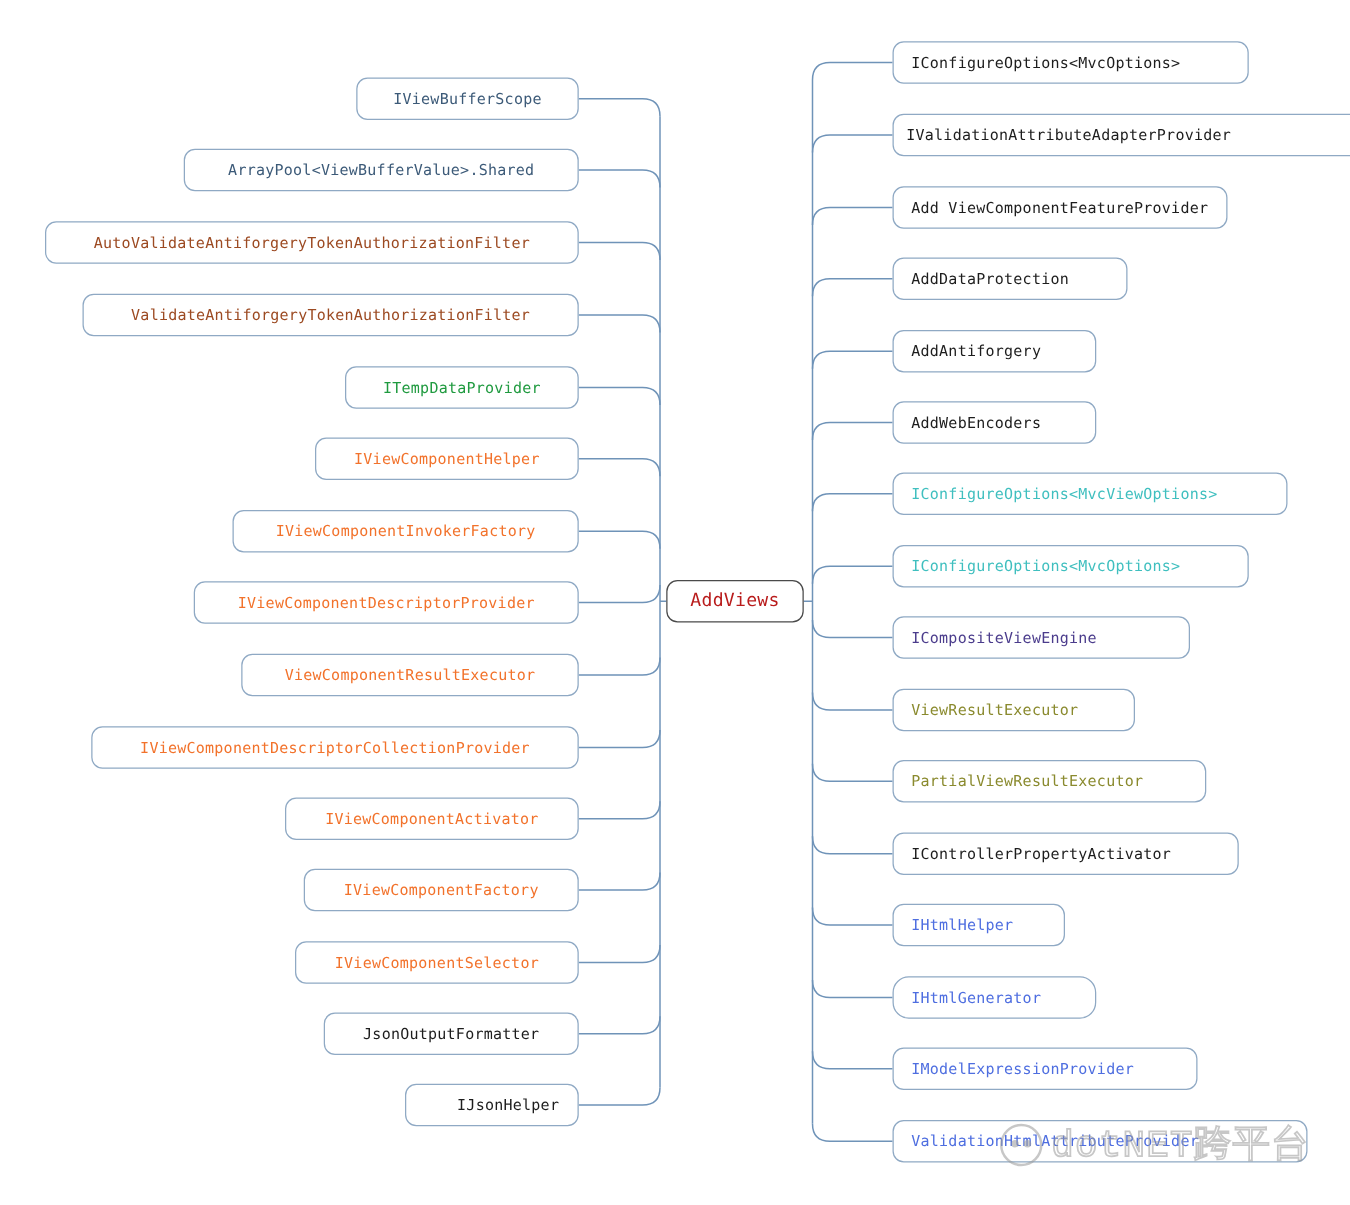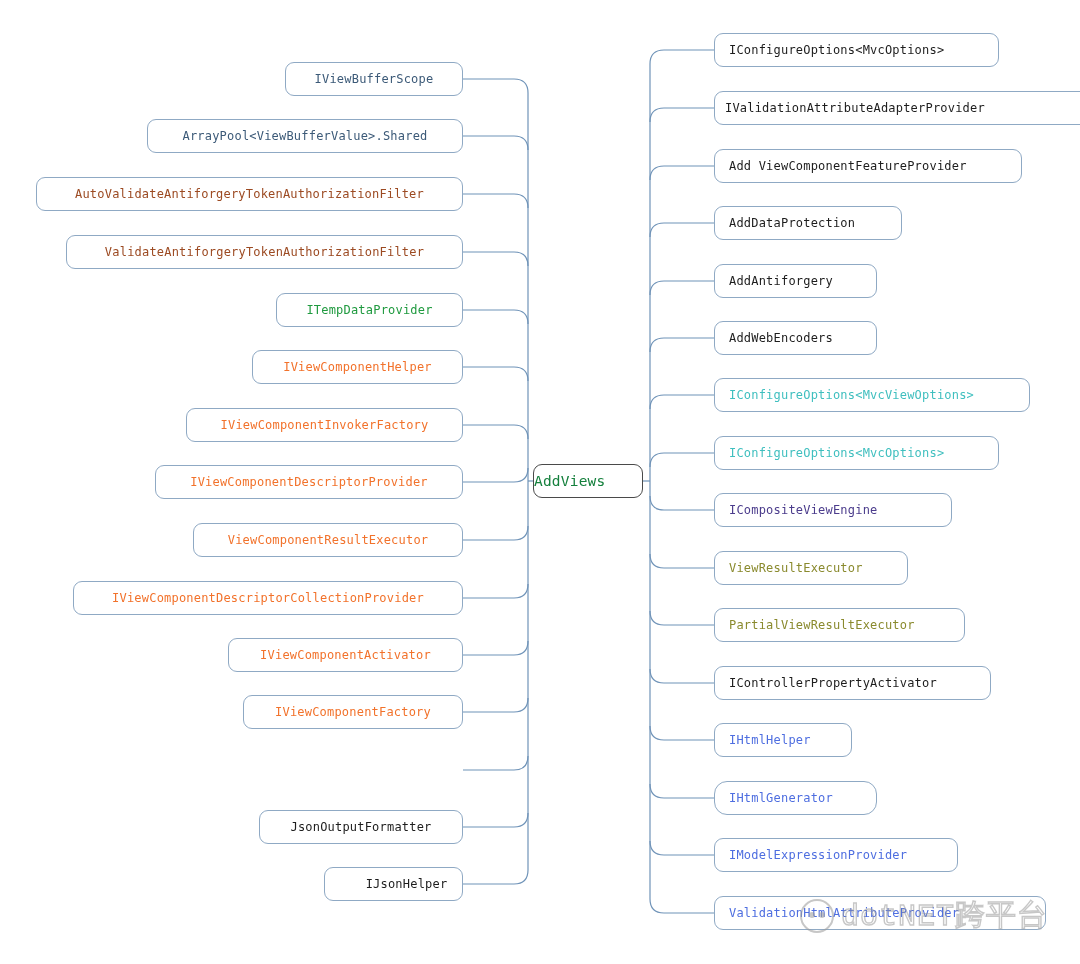--- a/index.html
+++ b/index.html
@@ -27,22 +27,23 @@
     line-height: 32px;
     font-size: 12px;
     letter-spacing: 0.2px;
     white-space: nowrap;
     overflow: hidden;
   }
   .node.left  { text-align: center; }
   .node.right { text-align: left; padding-left: 14px; }
   .node.root {
     border: 1px solid #4a4a4a;
+    text-align: center;
     font-size: 14.5px;
-    color: #15803d;
+    color: #b91c1c;
   }
   
   .c-slate   { color: #3c5a78; }
   .c-brown   { color: #9c4a22; }
   .c-green   { color: #1f9a3f; }
   .c-orange  { color: #f2722b; }
   .c-dark    { color: #1d1d1d; }
   .c-teal    { color: #3fbfbf; }
   .c-purple  { color: #4b3c8c; }
   .c-olive   { color: #8a8a2e; }
@@ -130,25 +131,26 @@
     <div class="node left c-brown" style="left: 36px; top: 177px; width: 427px; text-align: center;">AutoValidateAntiforgeryTokenAuthorizationFilter</div>
     <div class="node left c-brown" style="left: 66px; top: 235px; width: 397px;">ValidateAntiforgeryTokenAuthorizationFilter</div>
     <div class="node left c-green" style="left: 276px; top: 293px; width: 187px;">ITempDataProvider</div>
     <div class="node left c-orange" style="left: 252px; top: 350px; width: 211px;">IViewComponentHelper</div>
     <div class="node left c-orange" style="left: 186px; top: 408px; width: 277px;">IViewComponentInvokerFactory</div>
     <div class="node left c-orange" style="left: 155px; top: 465px; width: 308px;">IViewComponentDescriptorProvider</div>
     <div class="node left c-orange" style="left: 193px; top: 523px; width: 270px;">ViewComponentResultExecutor</div>
     <div class="node left c-orange" style="left: 73px; top: 581px; width: 390px;">IViewComponentDescriptorCollectionProvider</div>
     <div class="node left c-orange" style="left: 228px; top: 638px; width: 235px;">IViewComponentActivator</div>
     <div class="node left c-orange" style="left: 243px; top: 695px; width: 220px;">IViewComponentFactory</div>
+    <div class="node left c-orange" style="left: 236px; top: 753px; width: 227px;">IViewComponentSelector</div>
     <div class="node left c-dark" style="left: 259px; top: 810px; width: 204px;">JsonOutputFormatter</div>
     <div class="node left c-dark" style="left: 324px; top: 867px; width: 139px; padding-left: 26px;">IJsonHelper</div>
     <div class="node right c-dark" style="left: 714px; top: 33px; width: 285px;">IConfigureOptions&lt;MvcOptions&gt;</div>
     <div class="node right c-dark" style="left: 714px; top: 91px; width: 376px; padding-left: 10px;">IValidationAttributeAdapterProvider</div>
-    <div class="node right c-dark" style="left: 714px; top: 149px; width: 308px;">Add ViewComponentFeatureProvider</div>
+    <div class="node right c-dark" style="left: 714px; top: 149px; width: 268px;">Add ViewComponentFeatureProvider</div>
     <div class="node right c-dark" style="left: 714px; top: 206px; width: 188px;">AddDataProtection</div>
     <div class="node right c-dark" style="left: 714px; top: 264px; width: 163px;">AddAntiforgery</div>
     <div class="node right c-dark" style="left: 714px; top: 321px; width: 163px;">AddWebEncoders</div>
     <div class="node right c-teal" style="left: 714px; top: 378px; width: 316px;">IConfigureOptions&lt;MvcViewOptions&gt;</div>
     <div class="node right c-teal" style="left: 714px; top: 436px; width: 285px;">IConfigureOptions&lt;MvcOptions&gt;</div>
     <div class="node right c-purple" style="left: 714px; top: 493px; width: 238px;">ICompositeViewEngine</div>
     <div class="node right c-olive" style="left: 714px; top: 551px; width: 194px;">ViewResultExecutor</div>
     <div class="node right c-olive" style="left: 714px; top: 608px; width: 251px;">PartialViewResultExecutor</div>
     <div class="node right c-dark" style="left: 714px; top: 666px; width: 277px;">IControllerPropertyActivator</div>
     <div class="node right c-blue" style="left: 714px; top: 723px; width: 138px;">IHtmlHelper</div>

